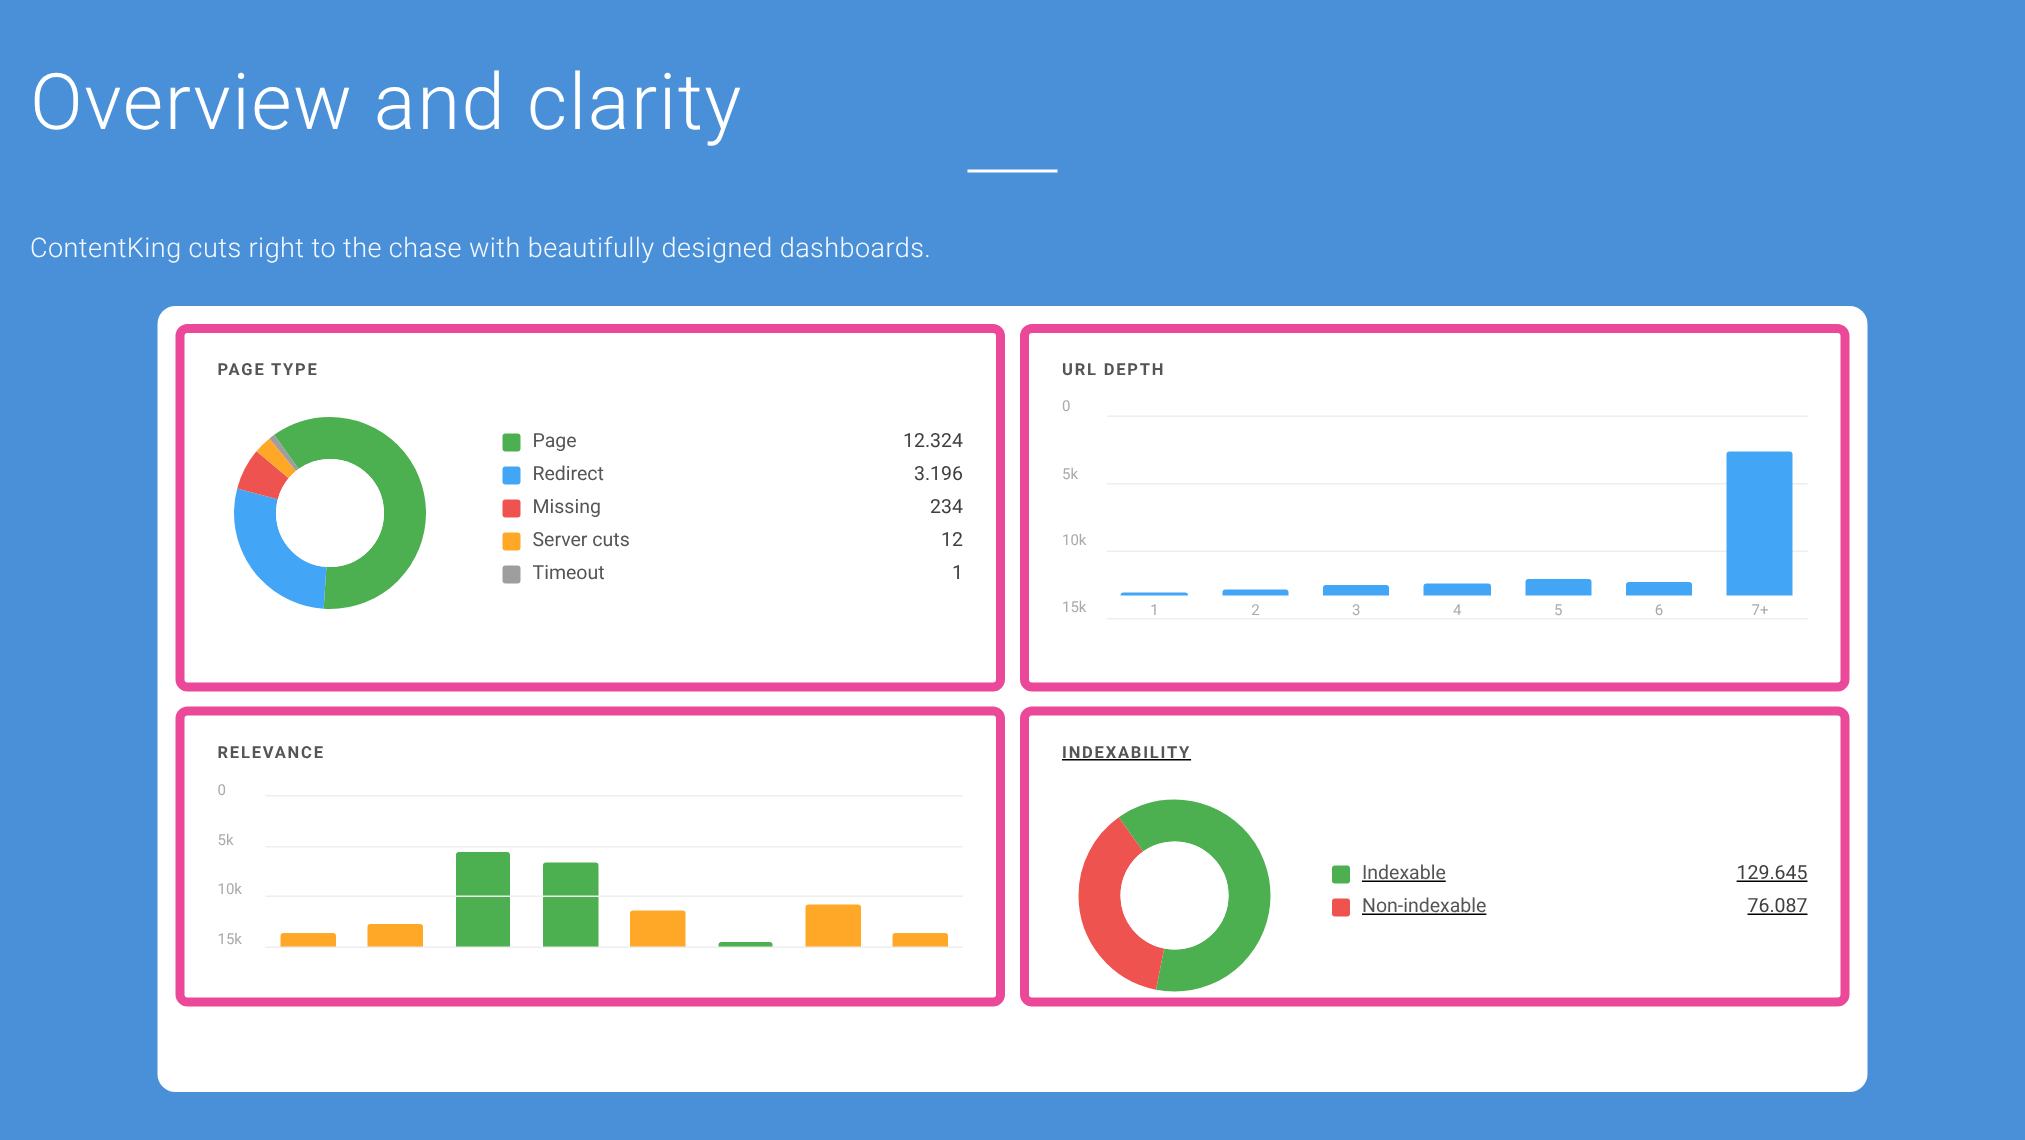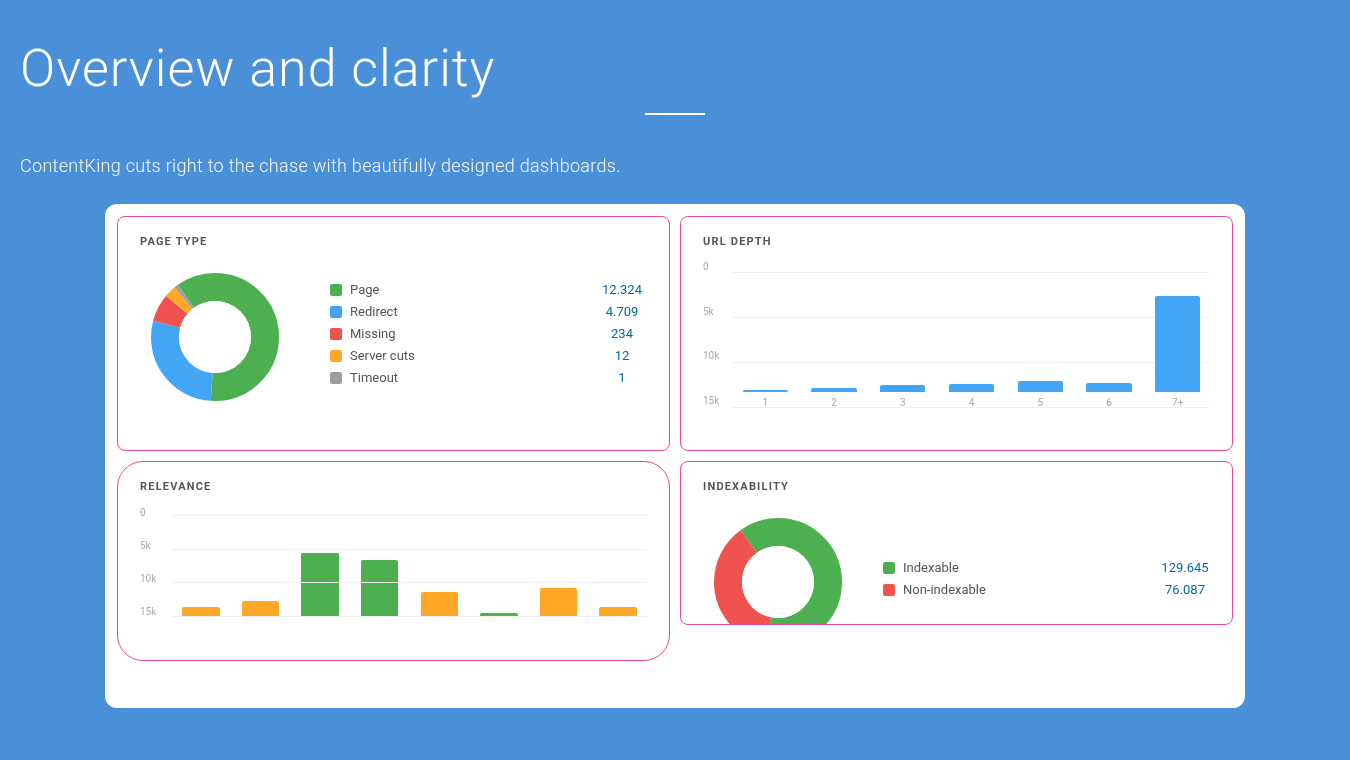--- a/index.html
+++ b/index.html
@@ -48,21 +48,21 @@
       display: grid;
       grid-template-columns: 1fr 1fr;
       grid-template-rows: 1fr 1fr;
       gap: 10px;
     }
 
     .card {
       background: white;
       border-radius: 8px;
       padding: 18px 22px;
-      border: 1px solid #ec4899;
+      border: 6px solid #ec4899;
       overflow: hidden;
     }
 
     .card-title {
       font-size: 11px;
       font-weight: 700;
       letter-spacing: 1.2px;
       color: #555;
       text-transform: uppercase;
       margin-bottom: 14px;
@@ -106,23 +106,23 @@
       margin-right: 8px;
       flex-shrink: 0;
     }
 
     .legend-label {
       flex: 1;
       color: #555;
     }
 
     .legend-value {
-      color: #0369a1;
+      color: #404040;
       font-size: 13px;
-      text-align: center;
+      text-align: right;
       min-width: 50px;
     }
 
     .bar-chart-area {
       position: relative;
       height: 170px;
       display: flex;
       align-items: flex-end;
       gap: 0;
       padding-left: 30px;
@@ -206,24 +206,24 @@
 
     
     .indexability-content {
       display: flex;
       align-items: center;
       gap: 30px;
     }
 
     .card-bottom-left {
       height: 200px;
-      border-radius: 26px;
     }
     .card-bottom-right {
-      height: 164px;
+      height: 200px;
+      text-decoration: underline;
     }
 
     .rel-y-labels {
       position: absolute;
       left: 0;
       top: 0;
       height: calc(100% - 20px);
       display: flex;
       flex-direction: column-reverse;
       justify-content: space-between;
@@ -297,21 +297,21 @@
       </div>
       <div class="legend">
         <div class="legend-item">
           <div class="legend-dot" style="background:#4caf50;"></div>
           <span class="legend-label">Page</span>
           <span class="legend-value">12.324</span>
         </div>
         <div class="legend-item">
           <div class="legend-dot" style="background:#42a5f5;"></div>
           <span class="legend-label">Redirect</span>
-          <span class="legend-value">4.709</span>
+          <span class="legend-value">3.196</span>
         </div>
         <div class="legend-item">
           <div class="legend-dot" style="background:#ef5350;"></div>
           <span class="legend-label">Missing</span>
           <span class="legend-value">234</span>
         </div>
         <div class="legend-item">
           <div class="legend-dot" style="background:#ffa726;"></div>
           <span class="legend-label">Server cuts</span>
           <span class="legend-value">12</span>

